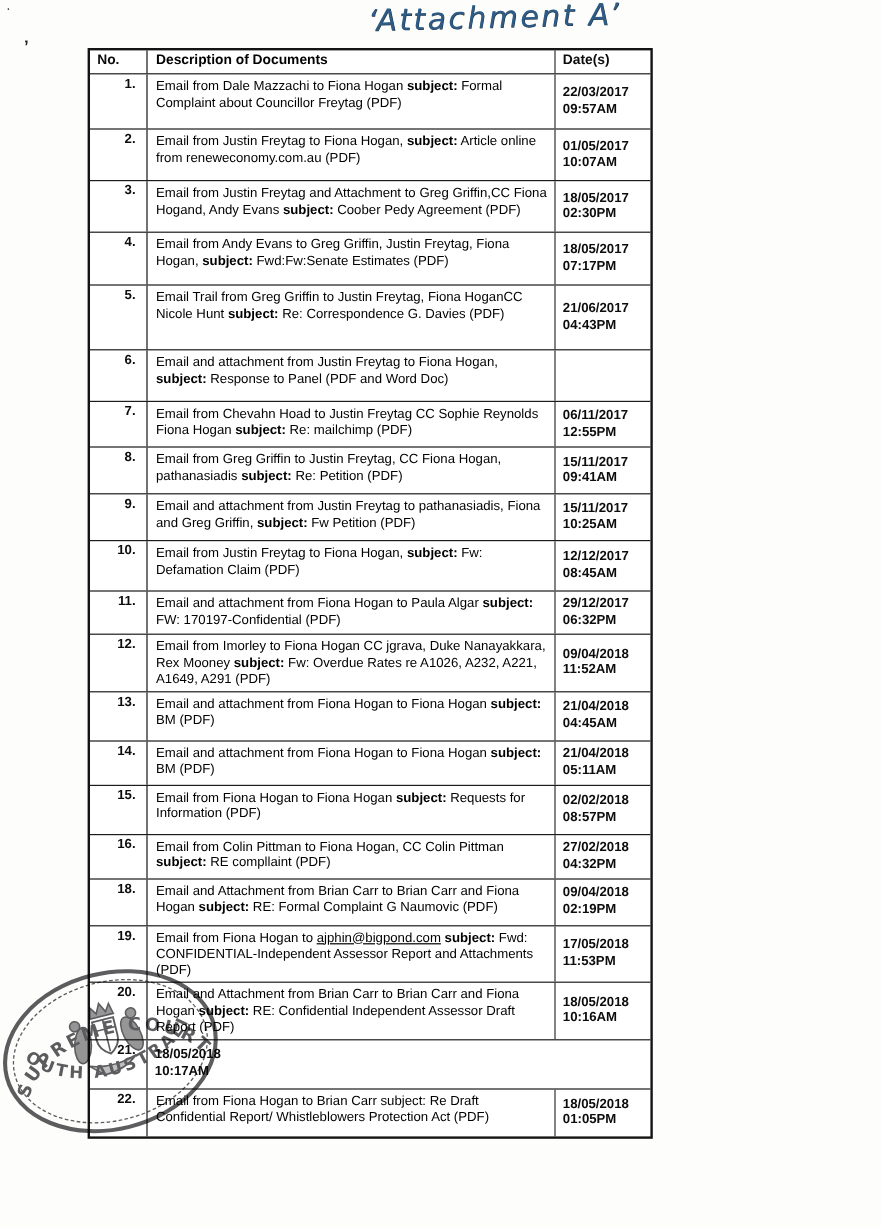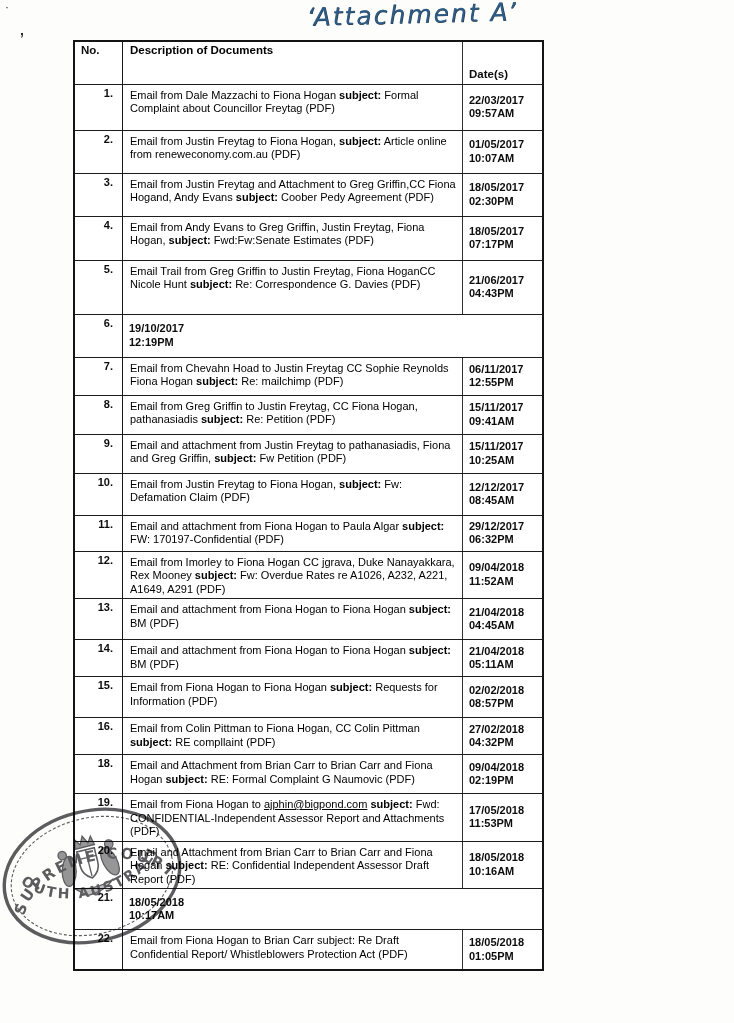--- a/index.html
+++ b/index.html
@@ -47,21 +47,21 @@
   }
   .cdesc .b{font-weight:bold;}
   .cdesc .u{text-decoration:underline;}
   .cdate{
     display:flex;flex-direction:column;justify-content:center;
     padding:2px 2px 2px 6px;
     font-weight:bold;font-size:11px;line-height:13.5px;
   }
   .thead .cno{padding-top:2px;text-align:left;padding-left:6px;font-size:11.5px;}
   .thead .cdesc{font-weight:bold;font-size:11.5px;padding-top:2px;}
-  .thead .cdate{font-size:11.5px;justify-content:flex-start;padding-top:2px;margin-top:24px;}
+  .thead .cdate{font-size:11.5px;justify-content:flex-start;padding-top:2px;}
 
   
   .r1{min-height:46px}.r2{min-height:43px}.r3{min-height:43px}.r4{min-height:44px}
   .r5{min-height:54px}.r6{min-height:43px}.r7{min-height:38px}.r8{min-height:39px}
   .r9{min-height:39px}.r10{min-height:42px}.r11{min-height:36px}.r12{min-height:37px}
   .r13{min-height:41px}.r14{min-height:37px}.r15{min-height:41px}.r16{min-height:37px}
   .r17{min-height:38px}.r18{min-height:39px}.r19{min-height:37px}.r20{min-height:39px}
   .r21{min-height:41px}.r22{min-height:40px}.r23{min-height:44px}
 
   
@@ -128,24 +128,21 @@
         <div class="trow r5">
           <div class="cell cno">5.</div>
           <div class="cell cdesc"><span>Email Trail from Greg Griffin to Justin Freytag, Fiona HoganCC Nicole Hunt </span><span class="b">subject:</span><span> Re: Correspondence G. Davies (PDF)</span></div>
           <div class="cell cdate">
             <div>21/06/2017</div>
             <div>04:43PM</div>
           </div>
         </div>
         <div class="trow r6">
           <div class="cell cno">6.</div>
-          <div class="cell cdate">
-            <div>19/10/2017</div>
-            <div>12:19PM</div>
-          </div>
+          <div class="cell cdesc"><span>Email and attachment from Justin Freytag to Fiona Hogan, </span><span class="b">subject:</span><span> Response to Panel (PDF and Word Doc)</span></div>
         </div>
         <div class="trow r7">
           <div class="cell cno">7.</div>
           <div class="cell cdesc"><span>Email from Chevahn Hoad to Justin Freytag CC Sophie Reynolds Fiona Hogan </span><span class="b">subject:</span><span> Re: mailchimp (PDF)</span></div>
           <div class="cell cdate">
             <div>06/11/2017</div>
             <div>12:55PM</div>
           </div>
         </div>
         <div class="trow r8">

